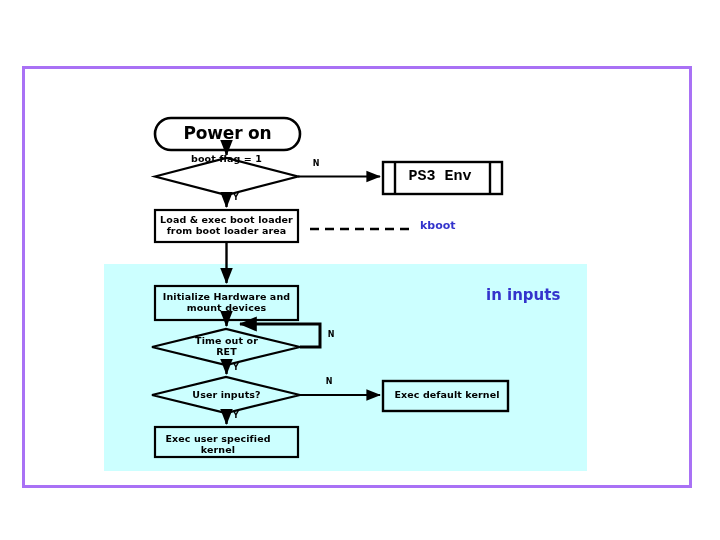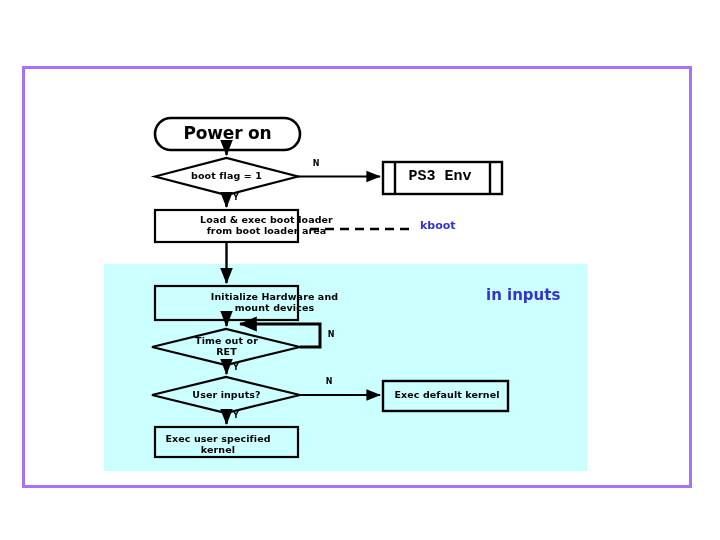--- a/index.html
+++ b/index.html
@@ -141,28 +141,28 @@
 
     <line x1="300" y1="395" x2="380" y2="395" stroke="#000000" stroke-width="2.2" marker-end="url(#arrow)"></line>
 
     <line x1="226.5" y1="413" x2="226.5" y2="424" stroke="#000000" stroke-width="2.4" marker-end="url(#arrow)"></line>
 
     <line x1="310" y1="229" x2="415" y2="229" stroke="#000000" stroke-width="2.6" stroke-dasharray="9,6"></line>
   </svg>
 
   <div class="node-text t-terminal" style="left:155px; top:124px; width:145px;">Power on</div>
 
-  <div class="node-text t-small" style="left:158px; top:171px; width:137px;">boot flag = 1</div>
+  <div class="node-text t-small" style="left:158px; top:154px; width:137px;">boot flag = 1</div>
 
   <div class="node-text t-process-big" style="left:395px; top:169px; width:90px;">PS3 Env</div>
 
-  <div class="node-text t-small" style="left:156px; top:215px; width:141px;padding-left:40px;">Load &amp; exec boot loader
+  <div class="node-text t-small" style="left:156px; top:215px; width:141px;">Load &amp; exec boot loader
 from boot loader area</div>
 
-  <div class="node-text t-small" style="left:156px; top:292px; width:141px;padding-left:48px;">Initialize Hardware and
+  <div class="node-text t-small" style="left:156px; top:292px; width:141px;">Initialize Hardware and
 mount devices</div>
 
   <div class="node-text t-small" style="left:160px; top:336px; width:133px;">Time out or
 RET</div>
 
   <div class="node-text t-small" style="left:160px; top:390px; width:133px;">User inputs?</div>
 
   <div class="node-text t-small" style="left:384px; top:390px; width:126px;">Exec default kernel</div>
 
   <div class="node-text t-small" style="left:156px; top:434px; width:124px;">Exec user specified kernel</div>

